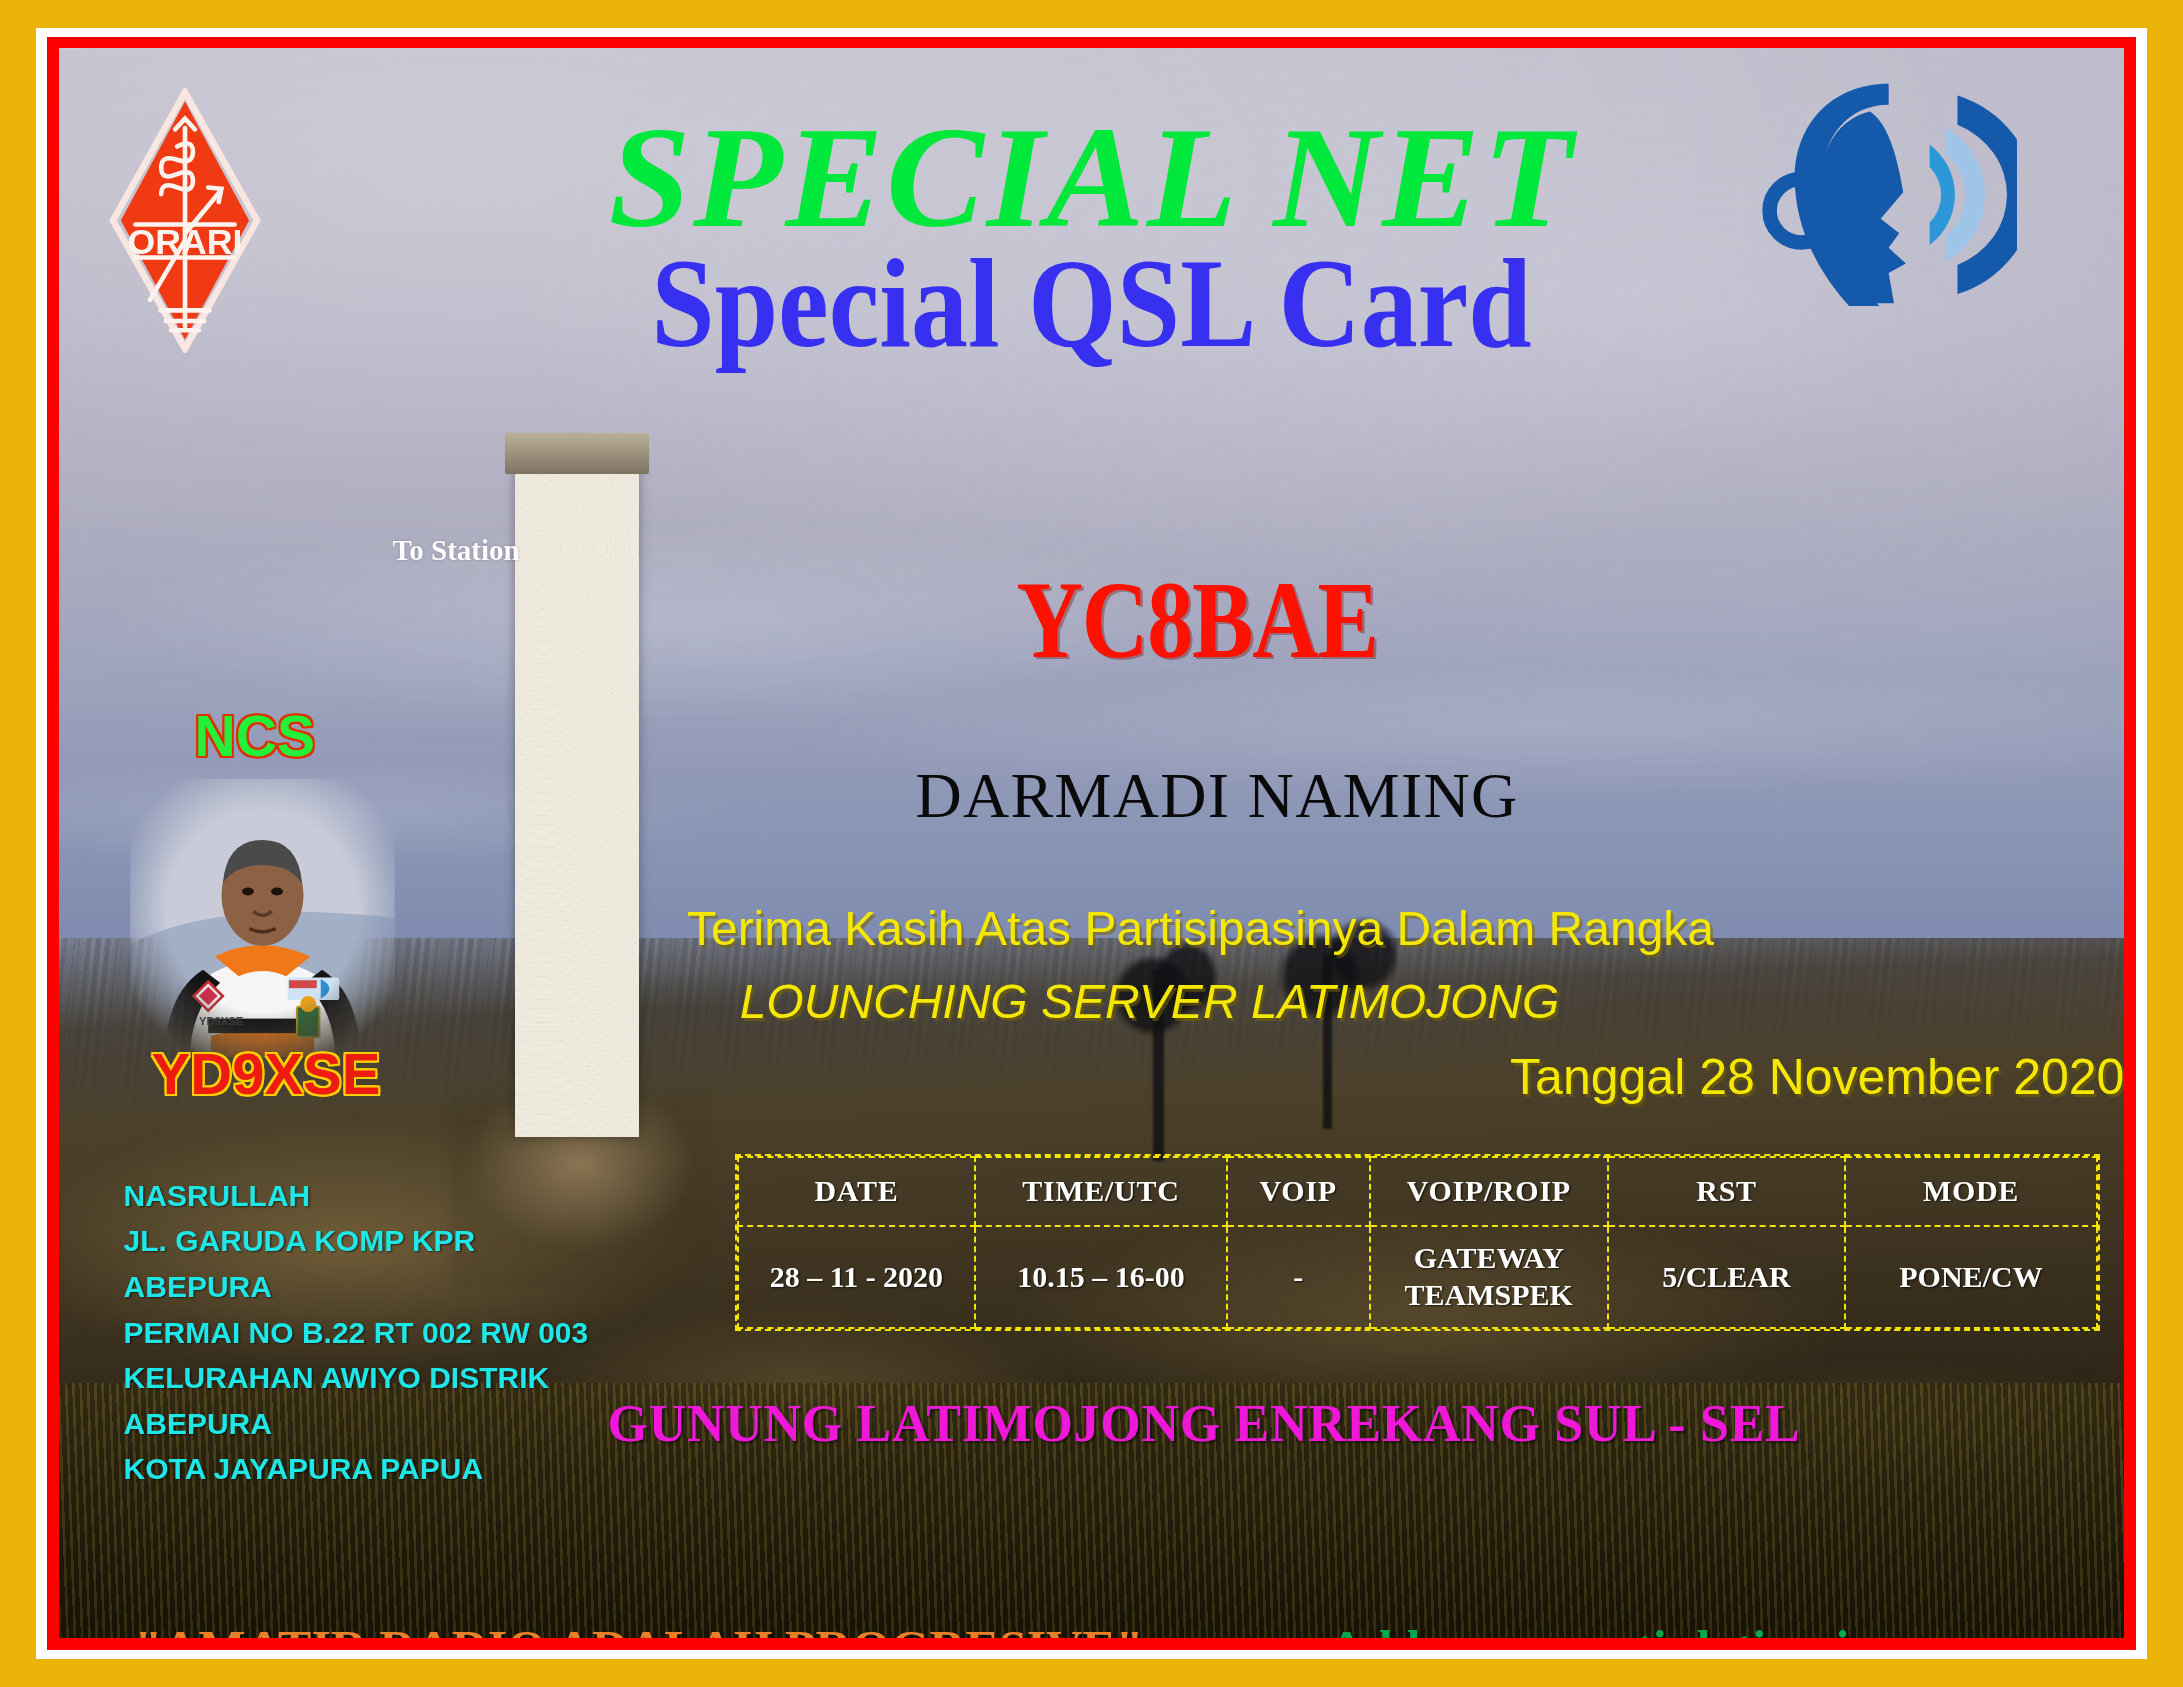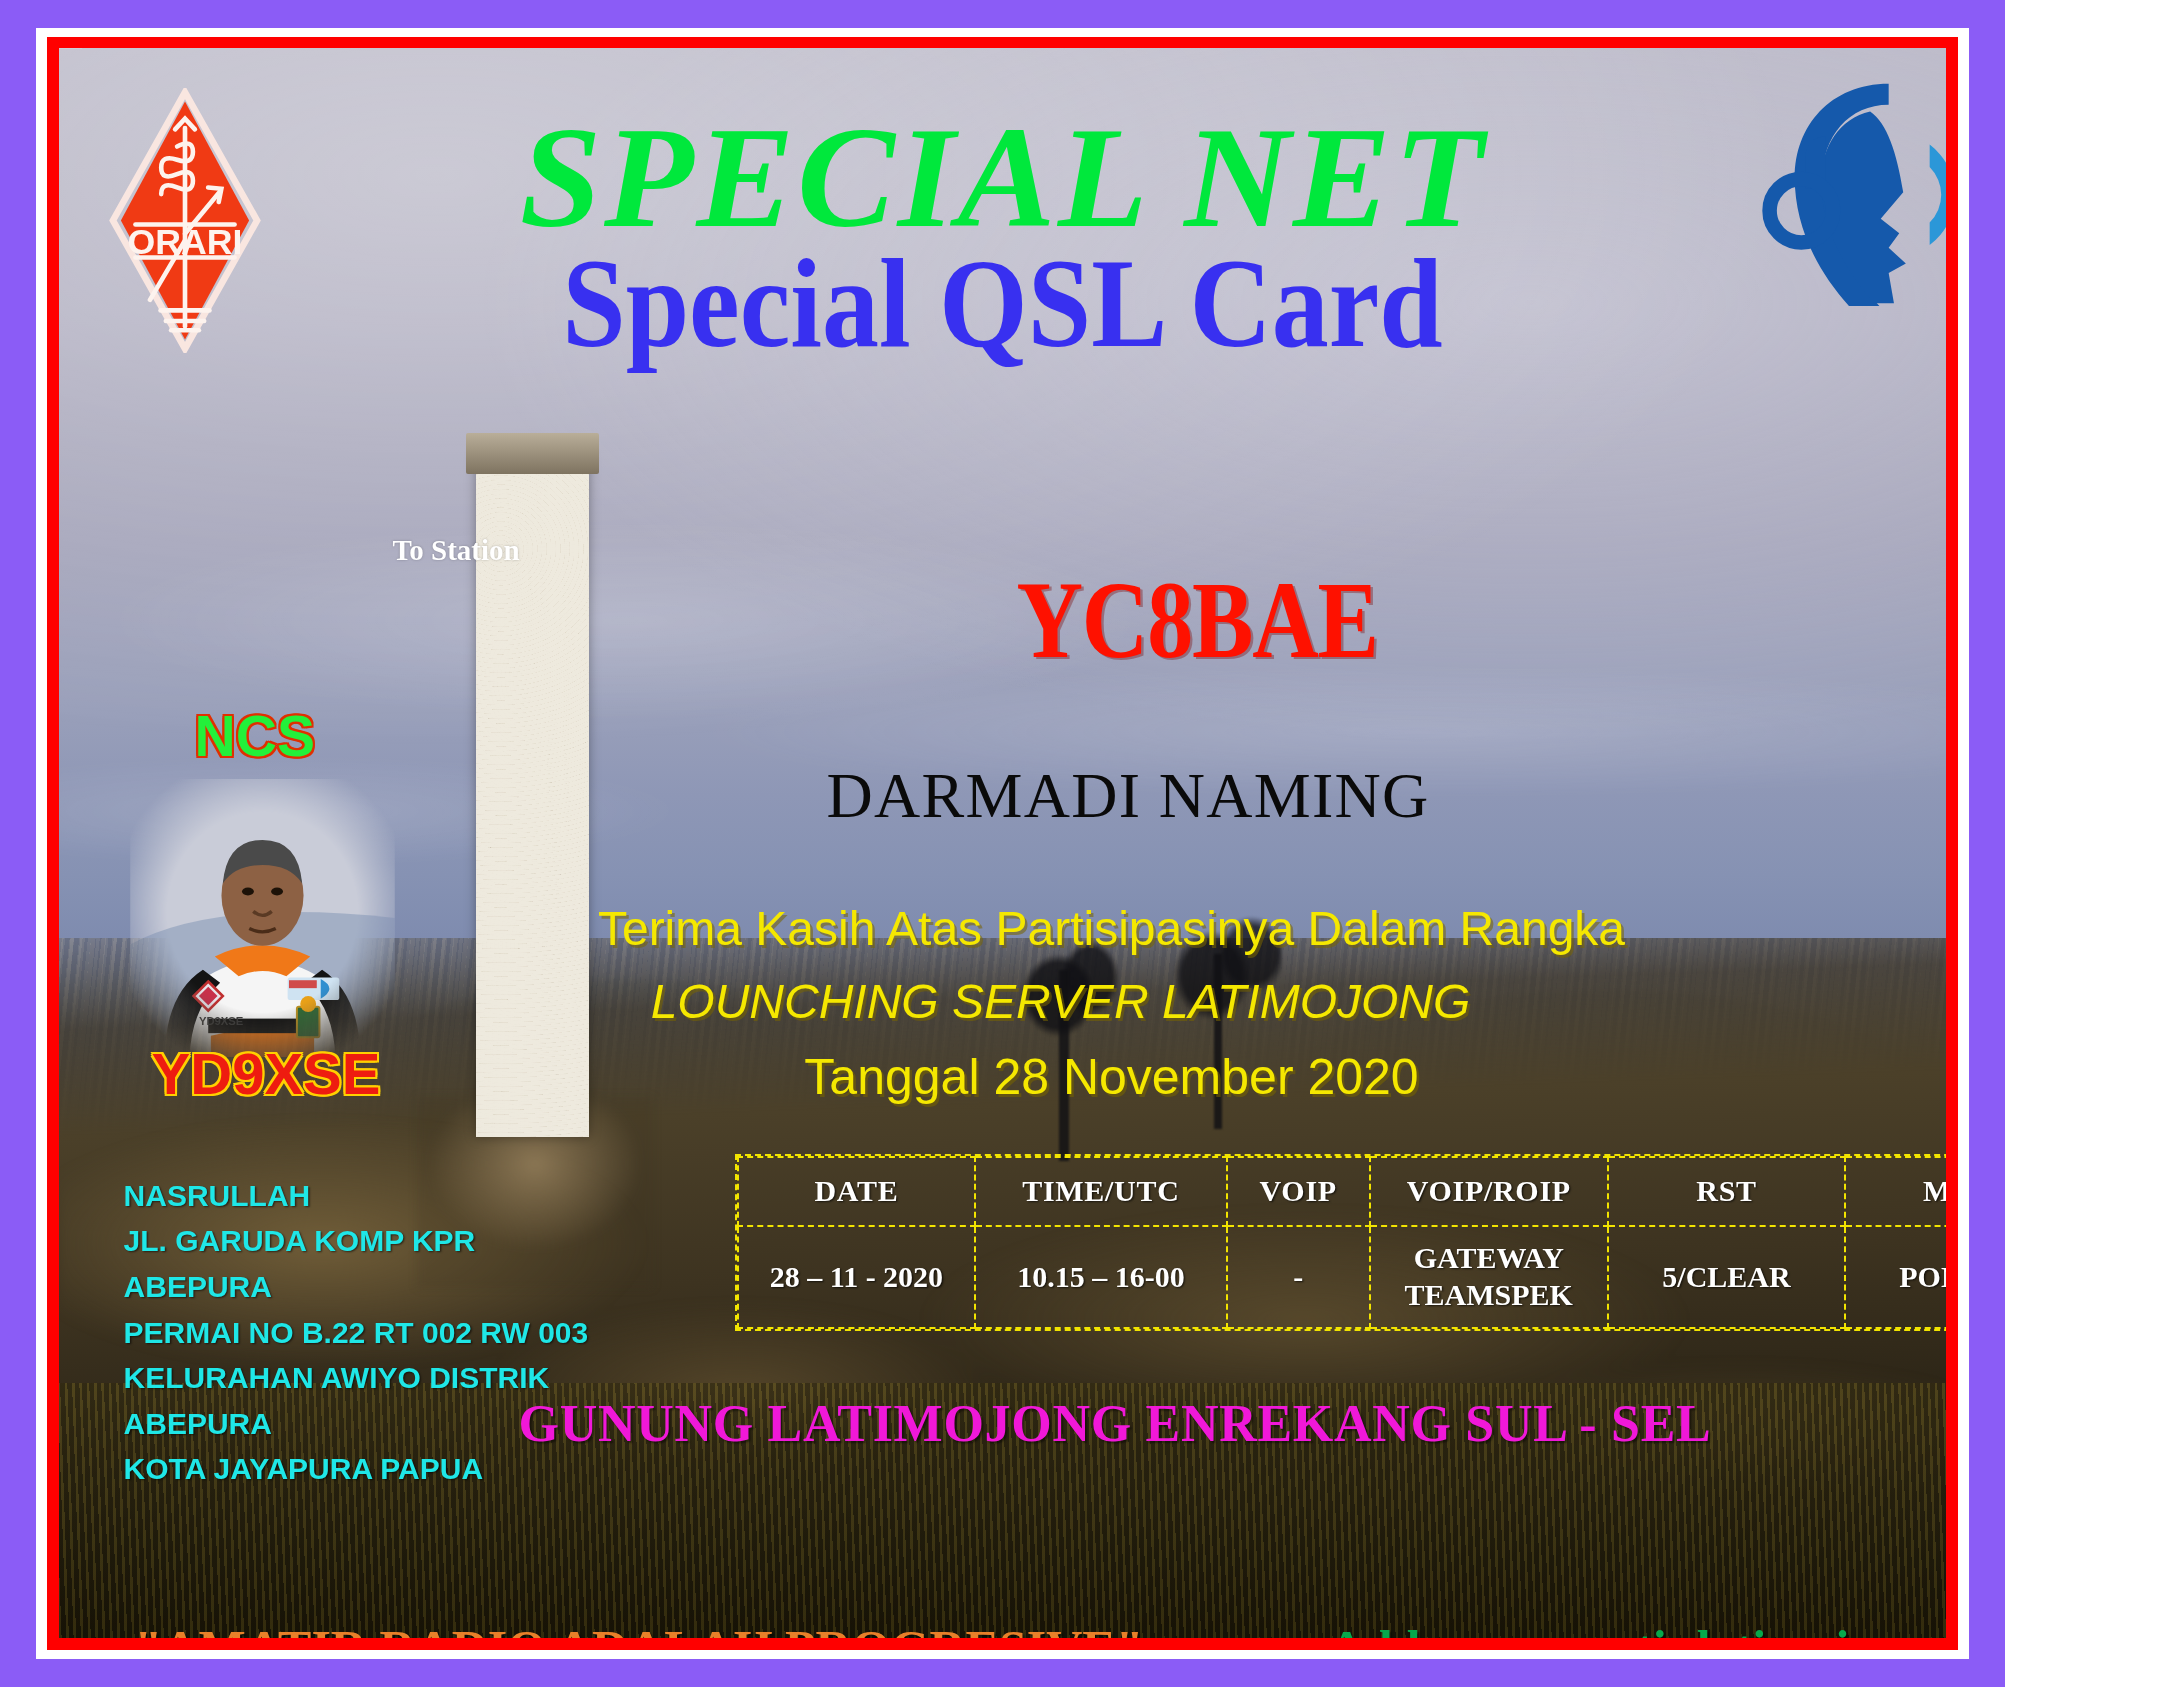--- a/index.html
+++ b/index.html
@@ -1,19 +1,19 @@
 <!DOCTYPE html>
 <html style="font-size:10.6px"><head>
 <meta charset="utf-8">
 <style>
   html,body{margin:0;padding:0;background:#fff;}
   body{width:2183px;height:1687px;font-family:"Liberation Serif",serif;overflow:hidden;}
 
   
-  #card{position:relative;width:2005px;height:1687px;background:#8b5cf6;box-sizing:border-box;}
+  #card{position:relative;width:2183px;height:1687px;background:#eab308;box-sizing:border-box;}
   #frame-gap{position:absolute;left:36px;top:28px;right:36px;bottom:28px;background:#ffffff;}
   #frame-inner-red{position:absolute;left:10.6px;top:9.3px;right:10.6px;bottom:9.3px;background:#ff0000;}
   #photo{position:absolute;left:12px;top:10.6px;right:12px;bottom:12px;overflow:hidden;
          box-shadow:inset 0 0 0 2px rgba(40,40,50,.55);}
 
   
   .bg-layer{position:absolute;left:0;top:0;width:100%;height:100%;}
   .sky{background:
       radial-gradient(ellipse 120% 60% at 20% 8%, rgba(255,255,255,.30), rgba(255,255,255,0) 60%),
       radial-gradient(ellipse 90% 45% at 78% 16%, rgba(230,230,240,.35), rgba(255,255,255,0) 62%),
@@ -124,21 +124,21 @@
       font-stretch:condensed;transform:scaleY(1.12) scaleX(.94);
       text-shadow:2.6px 2px 0 rgba(120,0,0,.35);}
   #opname{left:0;right:0;top:711px;text-align:center;padding-left:251px;
       font-family:"Liberation Serif",serif;font-weight:normal;font-size:64px;color:#0a0a0a;
       letter-spacing:1.3px;}
 
   .yellow{font-family:"Liberation Sans",sans-serif;font-weight:normal;color:#f5e800;
       text-shadow:2.6px 2.6px 0 rgba(120,100,0,.55);}
   #thanks{left:0;right:0;top:853px;text-align:center;padding-left:218px;font-size:48px;}
   #launch{left:0;right:0;top:926px;text-align:center;padding-left:116px;font-size:48px;font-style:italic;}
-  #tanggal{left:0;right:0;top:1000px;text-align:center;padding-left:218px;font-size:50px;}
+  #tanggal{left:0;right:0;top:1000px;text-align:right;padding-left:218px;font-size:50px;}
 
   
   #log-table{position:absolute;left:676px;top:1106px;width:1365px;height:177px;
       border:2.6px dashed #f2e400;box-sizing:border-box;}
   #log-table table{width:100%;height:100%;border-collapse:collapse;table-layout:fixed;}
   #log-table td,#log-table th{border:2px dashed #f2e400;color:#ffffff;text-align:center;
       font-family:"Liberation Serif",serif;font-weight:bold;
       text-shadow:1.3px 1.3px 2px rgba(0,0,0,.65);padding:0;}
   #log-table th{font-size:30px;height:67px;vertical-align:middle;letter-spacing:0.7px;}
   #log-table td{font-size:30px;vertical-align:middle;line-height:1.22;}

